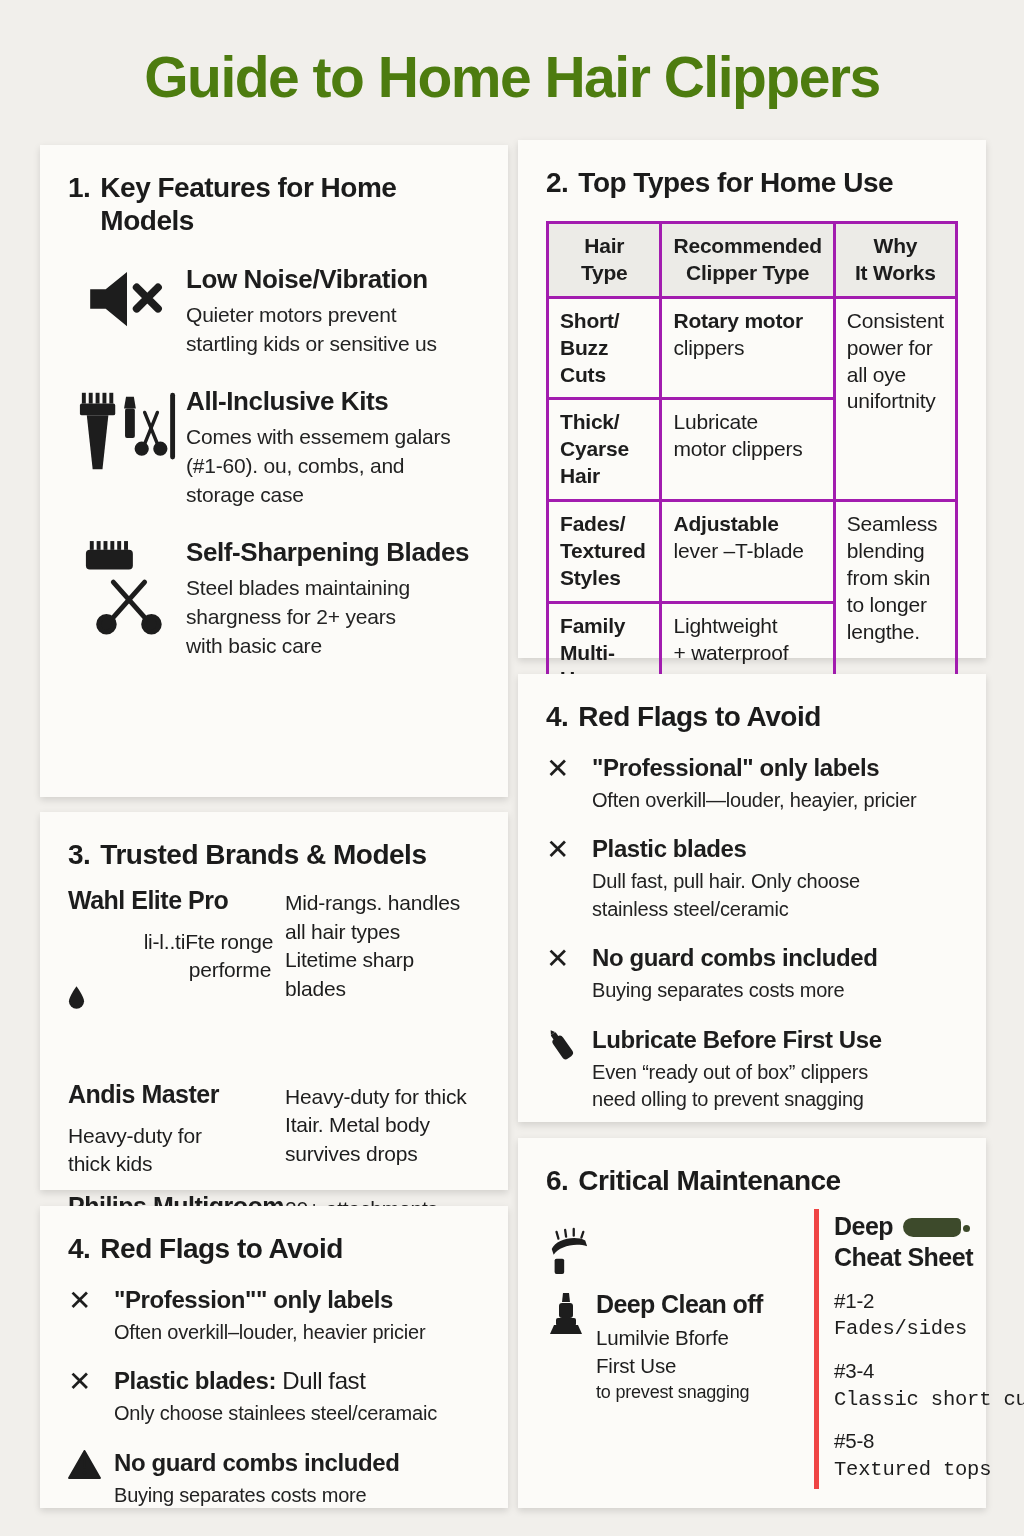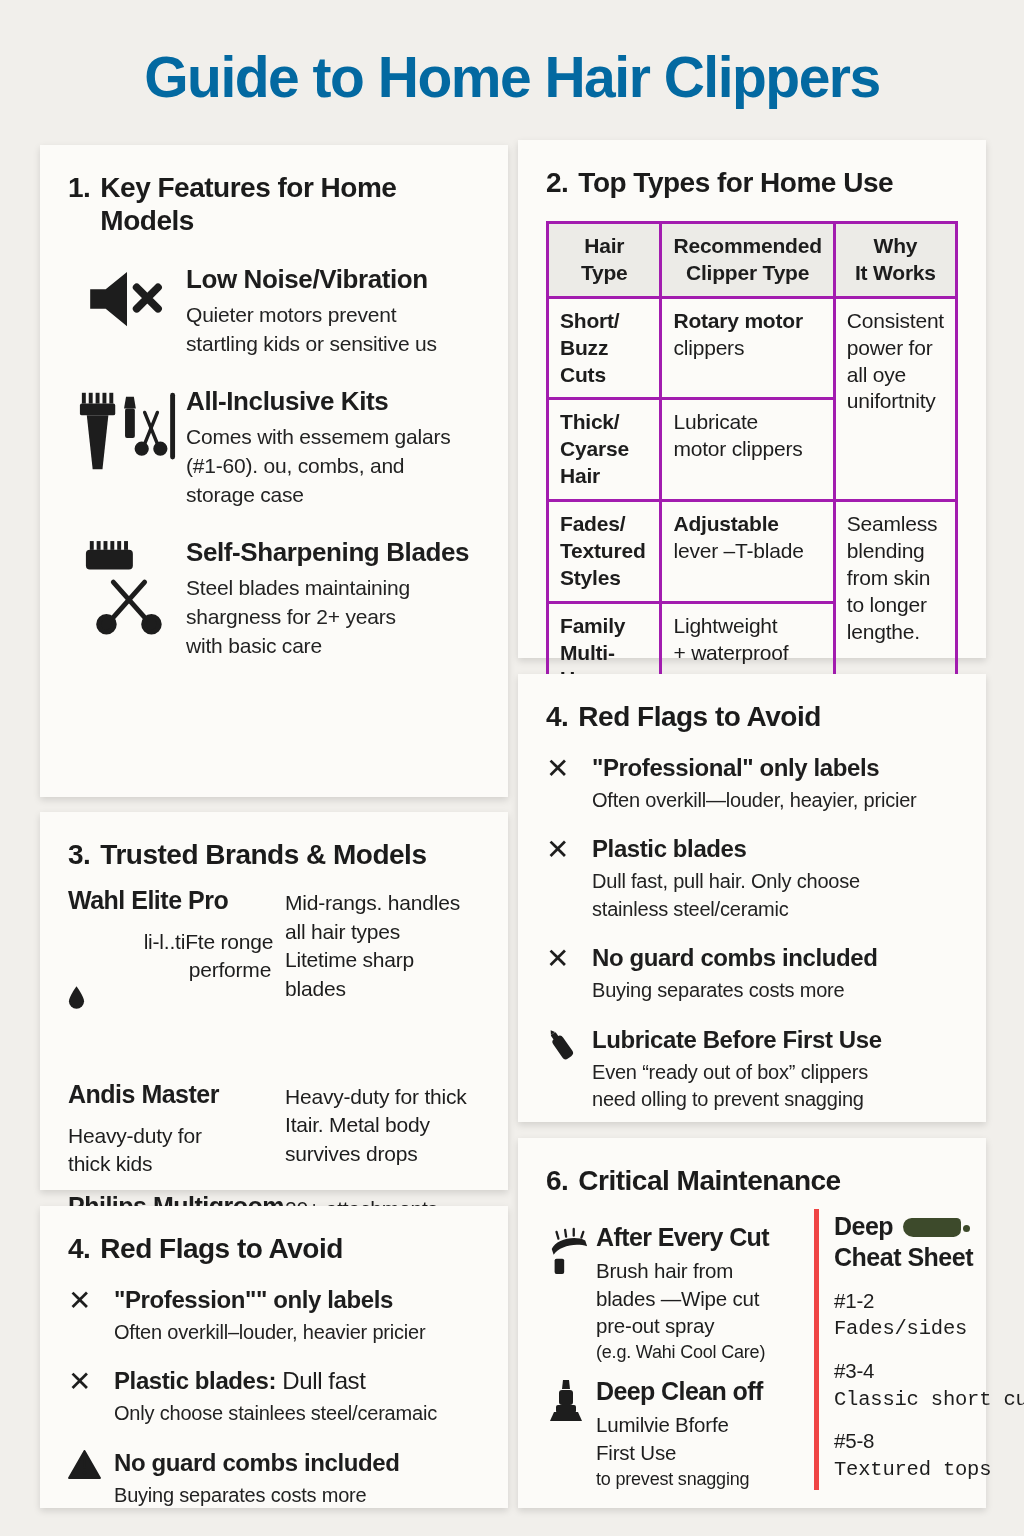--- a/index.html
+++ b/index.html
@@ -5,21 +5,21 @@
   html,body{margin:0;padding:0;background:#e9e7e3;}
   *{box-sizing:border-box;}
   #canvas{
     position:relative;width:1024px;height:1536px;margin:0 auto;
     background:#f1efeb;
     font-family:"Liberation Sans","DejaVu Sans",sans-serif;
     color:#1d1d1d;overflow:hidden;
   }
   .page-title{
     position:absolute;top:44px;left:0;width:100%;text-align:center;
-    font-size:57px;font-weight:800;letter-spacing:-1.5px;color:#0369a1;
+    font-size:57px;font-weight:800;letter-spacing:-1.5px;color:#4d7c0f;
   }
   .card{
     position:absolute;background:#fcfbf8;
     box-shadow:0 3px 7px rgba(0,0,0,.13);
     padding:26px 28px;
   }
   #card-key{left:40px;top:145px;width:468px;height:652px;}
   #card-types{left:518px;top:140px;width:468px;height:518px;}
   #card-brands{left:40px;top:812px;width:468px;height:378px;}
   #card-flags-left{left:40px;top:1206px;width:468px;height:302px;}
@@ -368,27 +368,20 @@
               <path d="M6 24 C10 14 30 9 41 15 L43 21 C30 17 14 21 8 30 Z"></path>
               <g class="stroke" stroke-width="2.4" stroke-linecap="round">
                 <path d="M13 13 L11 6"></path>
                   <path d="M21 11 L20 4"></path>
                   <path d="M29 10 L29 3"></path>
                   <path d="M37 12 L39 6"></path>
               </g>
               <rect x="9" y="34" width="10" height="16" rx="2"></rect>
             </svg>
           </div>
-          <div class="mitem-body">
-            <div class="mitem-title">After Every Cut</div>
-            <div class="mitem-desc">Brush hair from
-blades —Wipe cut
-pre-out spray</div>
-            <div class="mitem-small">(e.g. Wahi Cool Care)</div>
-          </div>
         </div>
 
         <div class="mitem">
           <div class="mitem-icon">
             <svg width="40" height="44" viewBox="0 0 40 44">
               <path d="M17 0 h6 l1 9 h-8 z"></path>
               <rect x="13" y="10" width="14" height="15" rx="3"></rect>
               <rect x="10" y="25" width="20" height="8" rx="2"></rect>
               <path d="M8 32 h24 l4 9 H4 Z"></path>
             </svg>

